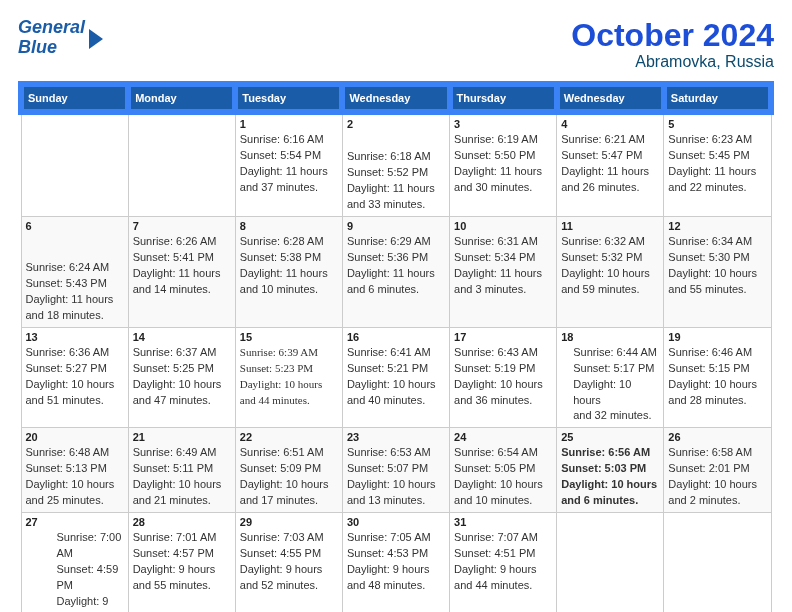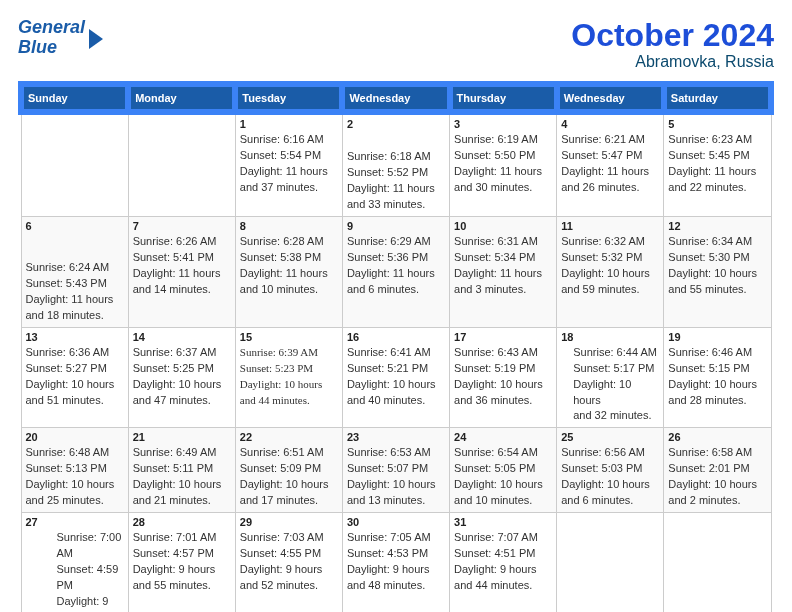--- a/index.html
+++ b/index.html
@@ -299,21 +299,21 @@
           </td>
           <td>
             <div class="day-number">24</div>
             <div class="day-info" style="white-space: pre-line;">Sunrise: 6:54 AM
 Sunset: 5:05 PM
 Daylight: 10 hours
 and 10 minutes.</div>
           </td>
           <td>
             <div class="day-number">25</div>
-            <div class="day-info" style="white-space: pre-line;">Sunrise: 6:56 AM
+            <div class="day-info" style="white-space: pre-line; font-weight: bold;">Sunrise: 6:56 AM
 Sunset: 5:03 PM
 Daylight: 10 hours
 and 6 minutes.</div>
           </td>
           <td>
             <div class="day-number">26</div>
             <div class="day-info" style="white-space: pre-line;">Sunrise: 6:58 AM
 Sunset: 2:01 PM
 Daylight: 10 hours
 and 2 minutes.</div>

